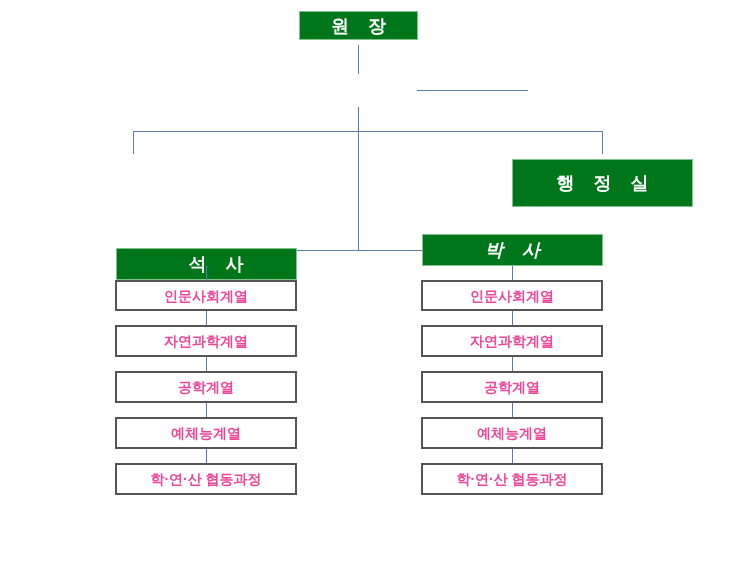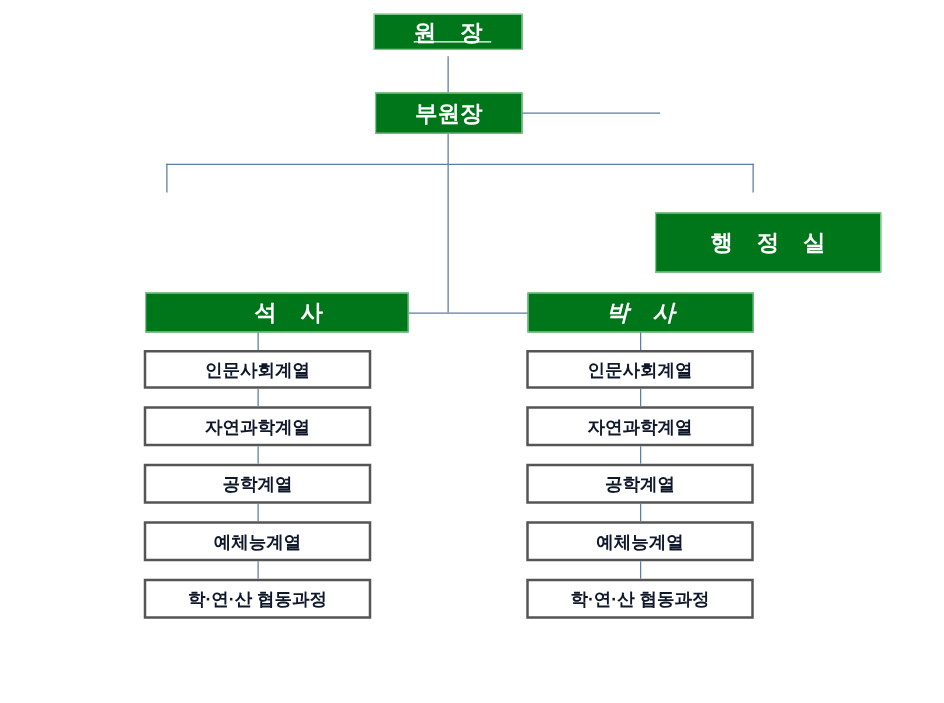--- a/index.html
+++ b/index.html
@@ -40,21 +40,21 @@
   }
   .node-green {
     background: #00761b;
     border: 1px solid #7fc48c;
     color: #ffffff;
     font-weight: bold;
   }
   .node-white {
     background: #ffffff;
     border: 2px solid #555555;
-    color: #0f172a;
+    color: #ec4899;
     font-weight: bold;
   }
   .lbl {
     display: block;
     white-space: nowrap;
   }
   .sp1 { letter-spacing: 7px; text-indent: 7px; }
   .sp0 { letter-spacing: 0px; }
   .fs18 { font-size: 18px; }
   .fs17 { font-size: 17px; }
@@ -70,35 +70,32 @@
   <div class="line h" style="left:417px; top:90px; width:111px;"></div>
 
   <div class="line v" style="left:358px; top:107px; height:143px;"></div>
 
   <div class="line h" style="left:133px; top:131px; width:470px;"></div>
   <div class="line v" style="left:133px; top:131px; height:23px;"></div>
   <div class="line v" style="left:602px; top:131px; height:23px;"></div>
 
   <div class="line h" style="left:297px; top:250px; width:126px;"></div>
 
-  <div class="node node-green" style="left:299px; top:11px; width:119px; height:29px;text-decoration:underline;">
+  <div class="node node-green" style="left:299px; top:11px; width:119px; height:29px;">
     <span class="lbl fs18 sp1">원 장</span>
-  </div>
-
-  <div class="node node-green" style="left:300px; top:74px; width:118px; height:33px;">
-    <span class="lbl fs18 sp0">부원장</span>
   </div>
 
 
 
-  <div class="node node-green" style="left:512px; top:170px; width:181px; height:48px;margin-left:12px;">
+
+  <div class="node node-green" style="left:512px; top:159px; width:181px; height:48px;">
     <span class="lbl fs18 sp1">행 정 실</span>
   </div>
 
-  <div class="node node-green" style="left:116px; top:234px; width:211px; height:32px;padding-left:19px;">
+  <div class="node node-green" style="left:116px; top:248px; width:181px; height:32px;padding-left:19px;">
     <span class="lbl fs18 sp1">석 사</span>
   </div>
 
   <div class="node node-green" style="left:422px; top:234px; width:181px; height:32px;font-style:italic;">
     <span class="lbl fs18 sp1">박 사</span>
   </div>
 
   <div class="line v" style="left:206px; top:266px; height:14px;"></div>
   <div class="line v" style="left:206px; top:311px; height:14px;"></div>
   <div class="line v" style="left:206px; top:357px; height:14px;"></div>

